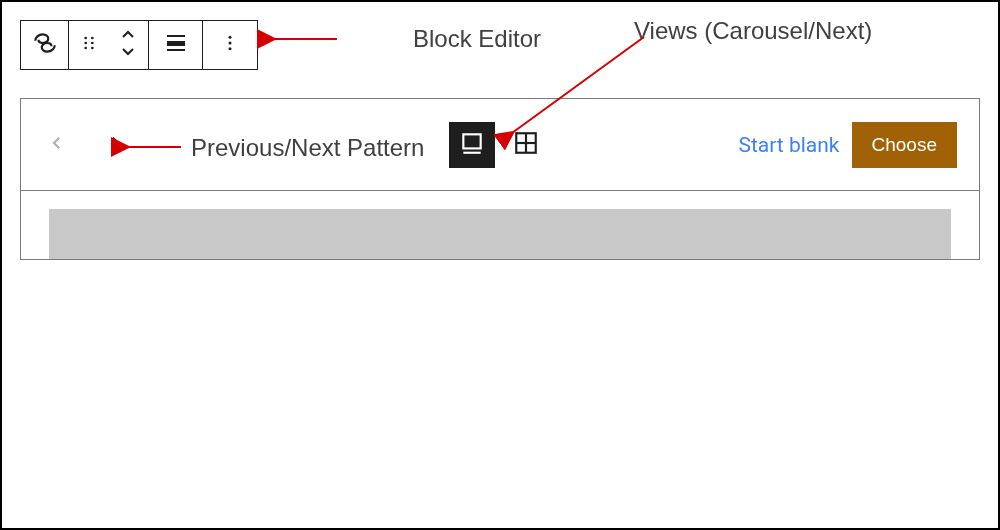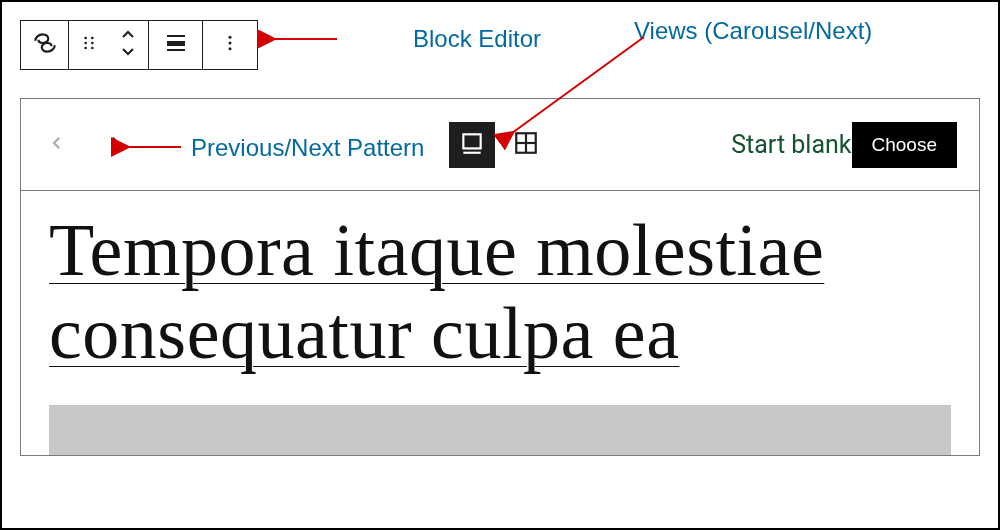--- a/index.html
+++ b/index.html
@@ -49,27 +49,27 @@
   .views { display: flex; gap: 8px; margin-left: 320px; }
   .view-btn {
     width: 46px; height: 46px;
     display: flex; align-items: center; justify-content: center;
     border: 1px solid transparent;
     cursor: pointer;
   }
   .view-btn.active { background: #1e1e1e; }
   .spacer { flex: 1; }
   .start-blank {
-    font-size: 25px;
-    color: #14532d;
-    margin-right: 0;
+    font-size: 21px;
+    color: #3b82f6;
+    margin-right: 12px;
     cursor: pointer;
   }
   .choose-btn {
-    background: #000000;
+    background: #a16207;
     color: #fff;
     font-size: 19px;
     border: none;
     padding: 12px 20px;
     cursor: pointer;
   }
 
   .panel-body { padding: 18px 28px 0 28px; }
   .big-title {
     font-family: Didot, "Bodoni MT", "Times New Roman", serif;
@@ -85,21 +85,21 @@
   }
   .gray-block {
     background: #c8c8c8;
     height: 50px;
     margin: 0;
   }
 
   
   .ann {
     position: absolute;
-    color: #0369a1;
+    color: #404040;
     font-family: "Arial Narrow", "Liberation Sans Narrow", sans-serif;
     font-size: 24px;
     font-stretch: condensed;
     pointer-events: none;
   }
   .ann svg { position: absolute; overflow: visible; }
 </style>
 </head>
 <body>
 
@@ -198,21 +198,20 @@
       </div>
     </div>
 
     <div class="spacer"></div>
 
     <div class="start-blank">Start blank</div>
     <button class="choose-btn">Choose</button>
   </div>
 
   <div class="panel-body">
-    <h1 class="big-title">Tempora itaque molestiae consequatur culpa ea</h1>
     <div class="gray-block"></div>
   </div>
 </div>
 
 
 <div class="ann" style="left:345px; top:23px;">
   <svg width="80" height="30" style="left:-80px; top:5px;">
     <defs>
         <marker id="ah1" markerWidth="10" markerHeight="10" refX="2" refY="5" orient="auto">
       <path d="M10,0 L0,5 L10,10 z" fill="#d40000"></path>

